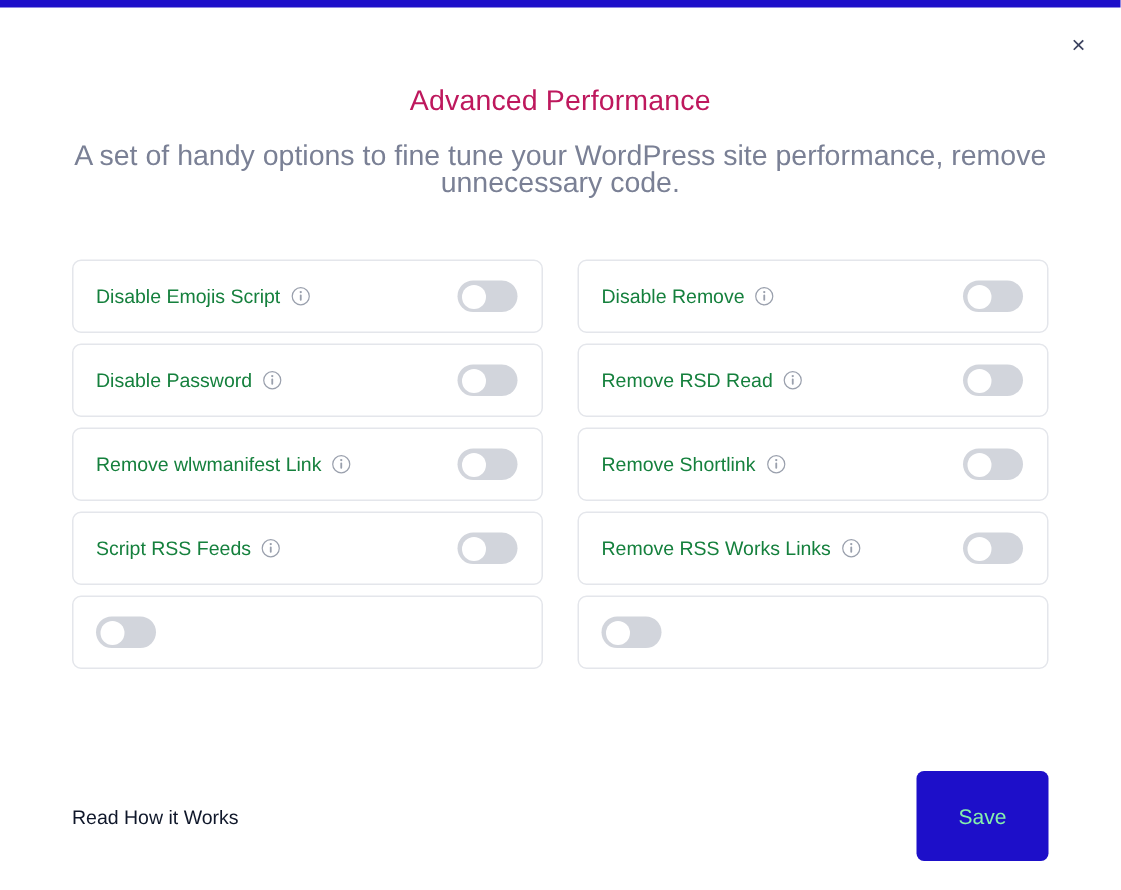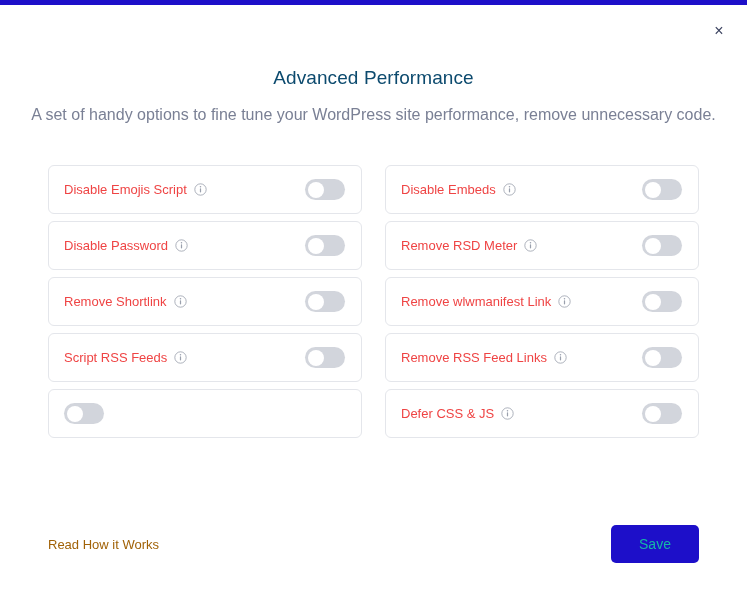--- a/index.html
+++ b/index.html
@@ -46,28 +46,28 @@
     user-select: none;
     font-family: "Liberation Sans", sans-serif;
   }
   #header {
     flex: none;
     text-align: center;
     padding: 0 30px;
   }
   #modal-title {
     font-size: 19px;
-    color: #0c4a6e;
+    color: #be185d;
     font-weight: 400;
-    margin: 16px;
+    margin: 6px;
     line-height: 24px;
     letter-spacing: 0.1px;
   }
   #modal-subtitle {
-    font-size: 16px;
+    font-size: 19px;
     color: #7a8095;
     margin: 16px 0 0 0;
     line-height: 18px;
   }
   #options-grid {
     margin: 41px 48px 0 48px;
     display: grid;
     grid-template-columns: 1fr 1fr;
     column-gap: 23px;
     row-gap: 7px;
@@ -87,21 +87,21 @@
     cursor: pointer;
   }
   .option-left {
     display: flex;
     align-items: center;
     gap: 7px;
     min-width: 0;
   }
   .option-label {
     font-size: 13px;
-    color: #ef4444;
+    color: #15803d;
     white-space: nowrap;
     line-height: 16px;
   }
   .info-icon {
     width: 13px;
     height: 13px;
     flex: none;
     display: block;
     color: #9aa0ad;
     cursor: pointer;
@@ -127,31 +127,31 @@
   #footer {
     flex: none;
     margin: 0 48px;
     height: 98px;
     display: flex;
     align-items: center;
     justify-content: space-between;
   }
   #how-it-works-link {
     font-size: 13px;
-    color: #a16207;
+    color: #0f172a;
     text-decoration: none;
     cursor: pointer;
   }
   #save-button {
     background: #1d0fc9;
-    color: #14b8a6;
+    color: #86efac;
     border: none;
     border-radius: 5px;
     width: 88px;
-    height: 38px;
+    height: 60px;
     font-size: 14px;
     font-family: "Liberation Sans", sans-serif;
     cursor: pointer;
   }
 </style>
 </head>
 <body>
 
 <div id="modal">
 
@@ -175,21 +175,21 @@
             <circle cx="8" cy="4.6" r="0.95" fill="currentColor"></circle>
             <rect x="7.25" y="6.6" width="1.5" height="5" rx="0.7" fill="currentColor"></rect>
           </svg>
         </div>
         <div class="toggle">
           <div class="knob"></div>
         </div>
       </div>
       <div class="option-row">
         <div class="option-left">
-          <span class="option-label">Disable Embeds</span>
+          <span class="option-label">Disable Remove</span>
           <svg class="info-icon" viewBox="0 0 16 16">
             <circle cx="8" cy="8" r="7" fill="none" stroke="currentColor" stroke-width="1"></circle>
             <circle cx="8" cy="4.6" r="0.95" fill="currentColor"></circle>
             <rect x="7.25" y="6.6" width="1.5" height="5" rx="0.7" fill="currentColor"></rect>
           </svg>
         </div>
         <div class="toggle">
           <div class="knob"></div>
         </div>
       </div>
@@ -201,21 +201,34 @@
             <circle cx="8" cy="4.6" r="0.95" fill="currentColor"></circle>
             <rect x="7.25" y="6.6" width="1.5" height="5" rx="0.7" fill="currentColor"></rect>
           </svg>
         </div>
         <div class="toggle">
           <div class="knob"></div>
         </div>
       </div>
       <div class="option-row">
         <div class="option-left">
-          <span class="option-label">Remove RSD Meter</span>
+          <span class="option-label">Remove RSD Read</span>
+          <svg class="info-icon" viewBox="0 0 16 16">
+            <circle cx="8" cy="8" r="7" fill="none" stroke="currentColor" stroke-width="1"></circle>
+            <circle cx="8" cy="4.6" r="0.95" fill="currentColor"></circle>
+            <rect x="7.25" y="6.6" width="1.5" height="5" rx="0.7" fill="currentColor"></rect>
+          </svg>
+        </div>
+        <div class="toggle">
+          <div class="knob"></div>
+        </div>
+      </div>
+      <div class="option-row">
+        <div class="option-left">
+          <span class="option-label">Remove wlwmanifest Link</span>
           <svg class="info-icon" viewBox="0 0 16 16">
             <circle cx="8" cy="8" r="7" fill="none" stroke="currentColor" stroke-width="1"></circle>
             <circle cx="8" cy="4.6" r="0.95" fill="currentColor"></circle>
             <rect x="7.25" y="6.6" width="1.5" height="5" rx="0.7" fill="currentColor"></rect>
           </svg>
         </div>
         <div class="toggle">
           <div class="knob"></div>
         </div>
       </div>
@@ -227,71 +240,50 @@
             <circle cx="8" cy="4.6" r="0.95" fill="currentColor"></circle>
             <rect x="7.25" y="6.6" width="1.5" height="5" rx="0.7" fill="currentColor"></rect>
           </svg>
         </div>
         <div class="toggle">
           <div class="knob"></div>
         </div>
       </div>
       <div class="option-row">
         <div class="option-left">
-          <span class="option-label">Remove wlwmanifest Link</span>
-          <svg class="info-icon" viewBox="0 0 16 16">
-            <circle cx="8" cy="8" r="7" fill="none" stroke="currentColor" stroke-width="1"></circle>
-            <circle cx="8" cy="4.6" r="0.95" fill="currentColor"></circle>
-            <rect x="7.25" y="6.6" width="1.5" height="5" rx="0.7" fill="currentColor"></rect>
-          </svg>
-        </div>
-        <div class="toggle">
-          <div class="knob"></div>
-        </div>
-      </div>
-      <div class="option-row">
-        <div class="option-left">
           <span class="option-label">Script RSS Feeds</span>
           <svg class="info-icon" viewBox="0 0 16 16">
             <circle cx="8" cy="8" r="7" fill="none" stroke="currentColor" stroke-width="1"></circle>
             <circle cx="8" cy="4.6" r="0.95" fill="currentColor"></circle>
             <rect x="7.25" y="6.6" width="1.5" height="5" rx="0.7" fill="currentColor"></rect>
           </svg>
         </div>
         <div class="toggle">
           <div class="knob"></div>
         </div>
       </div>
       <div class="option-row">
         <div class="option-left">
-          <span class="option-label">Remove RSS Feed Links</span>
-          <svg class="info-icon" viewBox="0 0 16 16">
-            <circle cx="8" cy="8" r="7" fill="none" stroke="currentColor" stroke-width="1"></circle>
-            <circle cx="8" cy="4.6" r="0.95" fill="currentColor"></circle>
-            <rect x="7.25" y="6.6" width="1.5" height="5" rx="0.7" fill="currentColor"></rect>
-          </svg>
-        </div>
-        <div class="toggle">
-          <div class="knob"></div>
-        </div>
-      </div>
-      <div class="option-row">
-        <div class="toggle">
-          <div class="knob"></div>
-        </div>
-      </div>
-      <div class="option-row">
-        <div class="option-left">
-          <span class="option-label">Defer CSS &amp; JS</span>
-          <svg class="info-icon" viewBox="0 0 16 16">
-            <circle cx="8" cy="8" r="7" fill="none" stroke="currentColor" stroke-width="1"></circle>
-            <circle cx="8" cy="4.6" r="0.95" fill="currentColor"></circle>
-            <rect x="7.25" y="6.6" width="1.5" height="5" rx="0.7" fill="currentColor"></rect>
-          </svg>
-        </div>
+          <span class="option-label">Remove RSS Works Links</span>
+          <svg class="info-icon" viewBox="0 0 16 16">
+            <circle cx="8" cy="8" r="7" fill="none" stroke="currentColor" stroke-width="1"></circle>
+            <circle cx="8" cy="4.6" r="0.95" fill="currentColor"></circle>
+            <rect x="7.25" y="6.6" width="1.5" height="5" rx="0.7" fill="currentColor"></rect>
+          </svg>
+        </div>
+        <div class="toggle">
+          <div class="knob"></div>
+        </div>
+      </div>
+      <div class="option-row">
+        <div class="toggle">
+          <div class="knob"></div>
+        </div>
+      </div>
+      <div class="option-row">
         <div class="toggle">
           <div class="knob"></div>
         </div>
       </div>
       <div></div>
     </div>
 
   <div id="footer">
     <a id="how-it-works-link">Read How it Works</a>
     <button id="save-button">Save</button>

